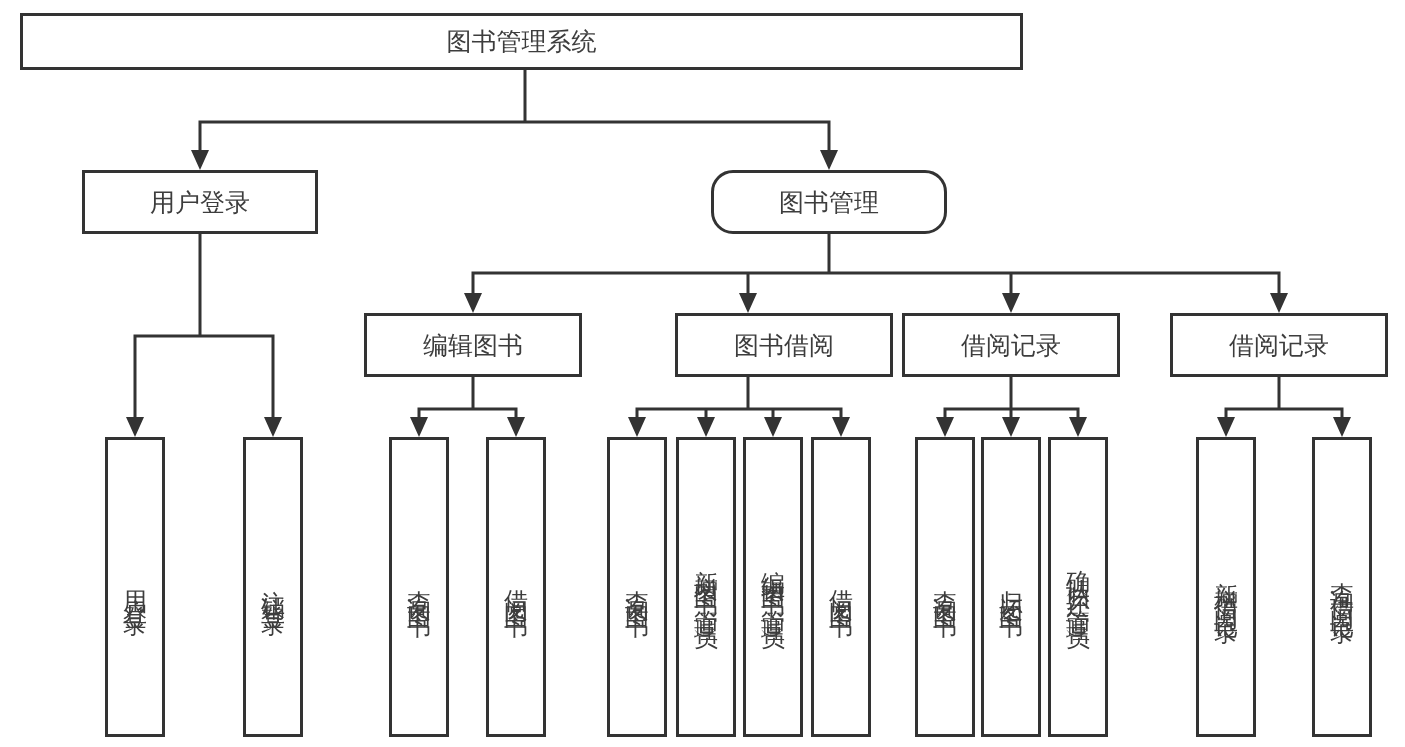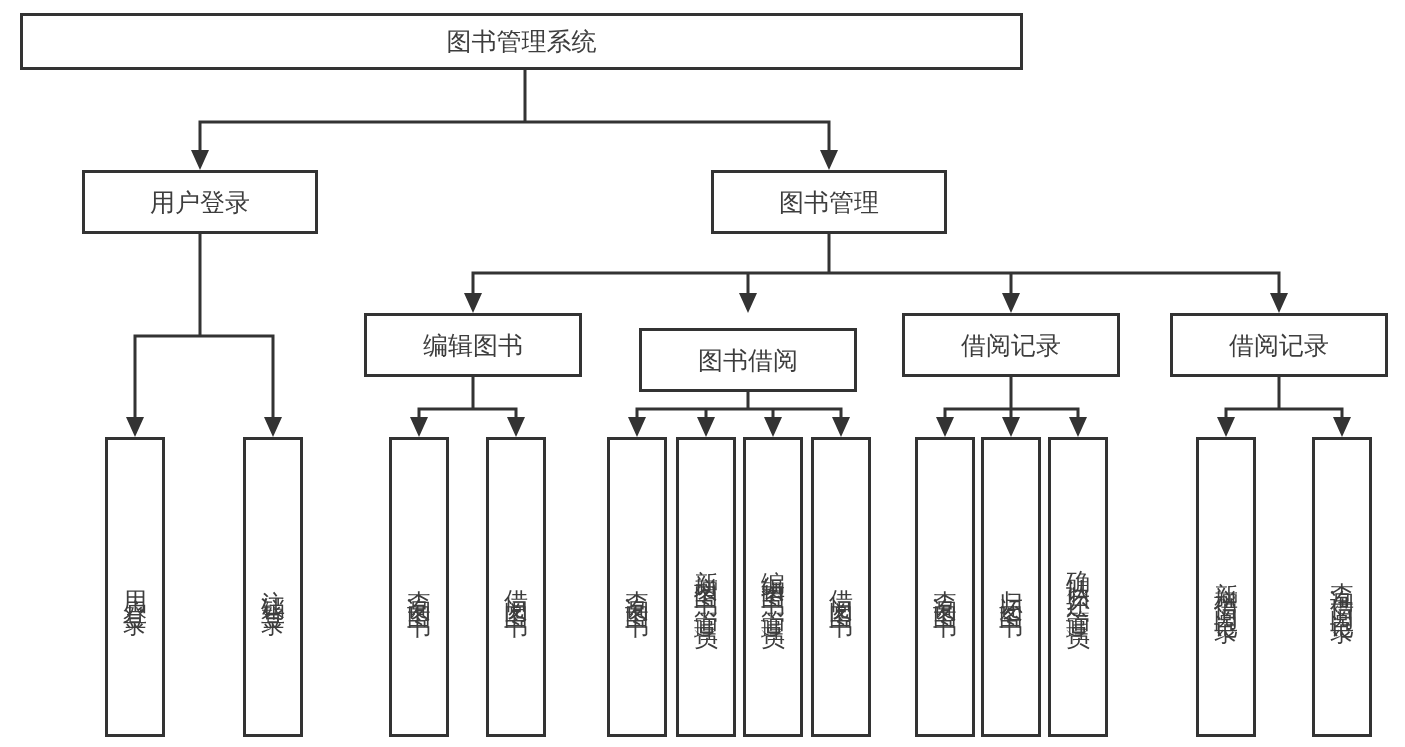--- a/index.html
+++ b/index.html
@@ -61,28 +61,28 @@
              M1333 417 h18 L1342 437 z"></path>
   </svg>
 
   <div class="node" style="left:20px;top:13px;width:1003px;height:57px;">
     <span>图书管理系统</span>
   </div>
 
   <div class="node lvl2" style="left:82px;">
     <span>用户登录</span>
   </div>
-  <div class="node lvl2" style="left:711px;">
+  <div class="node lvl2" style="left:711px;border-radius:22px;">
     <span>图书管理</span>
   </div>
 
   <div class="node lvl3" style="left:364px;">
     <span>编辑图书</span>
   </div>
-  <div class="node lvl3" style="left:639px;margin-top:15px;">
+  <div class="node lvl3" style="left:675px;">
     <span>图书借阅</span>
   </div>
   <div class="node lvl3" style="left:902px;">
     <span>借阅记录</span>
   </div>
   <div class="node lvl3" style="left:1170px;">
     <span>借阅记录</span>
   </div>
 
   <div class="node leaf" style="left:105px;">

